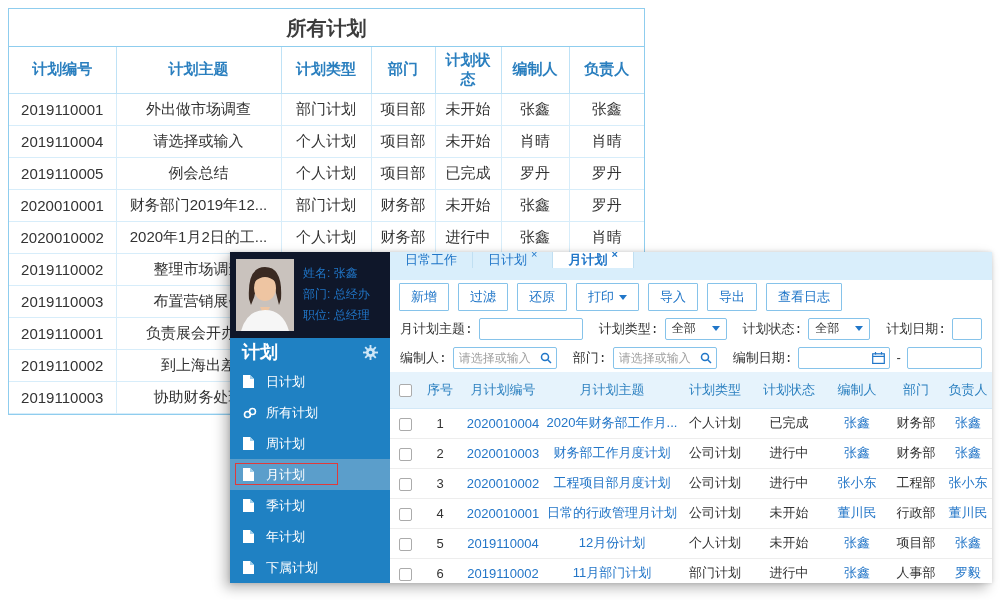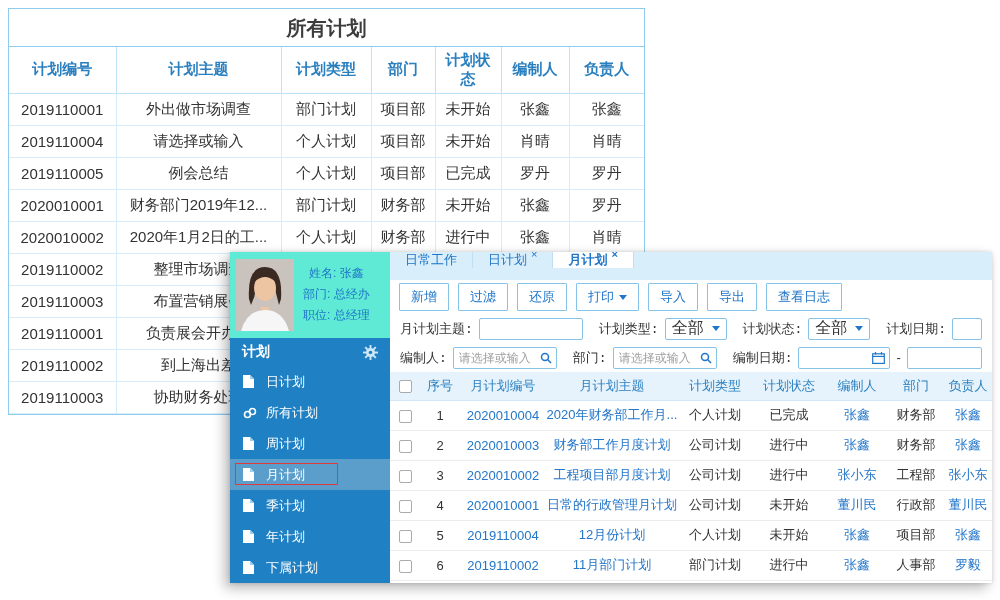--- a/index.html
+++ b/index.html
@@ -19,25 +19,25 @@
     overflow:hidden; white-space:nowrap; }
   .bg-table th:last-child, .bg-table td:last-child { border-right:none; }
 
   
   .fg-window { position:absolute; left:230px; top:252px; width:762px; height:331px;
     background:#fff; display:flex;
     box-shadow:-5px 5px 12px rgba(0,0,0,.28), 0 0 4px rgba(0,0,0,.15); }
 
   
   .sidebar { width:160px; background:#1f81c3; display:flex; flex-direction:column; overflow:hidden; }
-  .profile { height:86px; background:#5eead4; display:flex; padding:7px 6px;text-align:center; }
+  .profile { height:86px; background:#0f172a; display:flex; padding:7px 6px; }
   .avatar { width:58px; height:72px; overflow:hidden; flex:none; }
   .profile-lines { margin-left:9px; padding-top:4px; font-size:12px; color:#2076c8; line-height:21px; white-space:nowrap; }
   .side-section { height:34px; display:flex; align-items:center; justify-content:space-between;
-    padding:0 12px; color:#fff; font-size:14px; font-weight:bold; }
+    padding:0 12px; color:#fff; font-size:18px; font-weight:bold; }
   .side-item { position:relative; height:31px; display:flex; align-items:center;
     padding:0 13px; color:#fff; font-size:13px; cursor:pointer; white-space:nowrap; }
   .side-item.active { background:#5b9ecb; }
   .mi { width:15px; margin-right:8px; display:flex; align-items:center; flex:none; }
   .redbox { position:absolute; left:5px; top:4px; width:103px; height:22px;
     border:1px solid #e03a3a; pointer-events:none; }
 
   
   .main { flex:1; display:flex; flex-direction:column; overflow:hidden; background:#fff; }
   .tabbar { height:28px; background:#d9eefb; display:flex; flex:none; }
@@ -56,27 +56,27 @@
   .frow { display:flex; align-items:center; height:29px; padding:0 10px; gap:6px;
     font-size:13px; color:#333; white-space:nowrap; overflow:hidden; flex:none; }
   .frow label { margin-left:10px;font-family:Liberation Mono, monospace; }
   .frow label:first-child { margin-left:0; }
   .txt { width:104px; height:22px; border:1px solid #86c3ea; border-radius:2px;
     font-size:12px; font-family:inherit; padding:0 5px; color:#333; outline:none; }
   .txt::placeholder { color:#9f9f9f; }
   .grow { flex:1; min-width:30px; }
   .sel { width:104px; height:22px; border:1px solid #86c3ea; border-radius:2px;
     background:#fff; display:flex; align-items:center; justify-content:space-between;
-    padding:0 6px; font-size:16px; color:#333; cursor:pointer; }
+    padding:0 6px; font-size:12px; color:#333; cursor:pointer; }
   .search-wrap { position:relative; display:inline-flex; align-items:center; }
   .search-wrap .txt { padding-right:1px; }
   .in-icon { position:absolute; right:5px; display:flex; pointer-events:none; }
 
   .fg-table { width:100%; border-collapse:collapse; table-layout:fixed; font-size:13px; }
-  .fg-table th { background:#e6f3fc; color:#2a7fbf; height:28px; font-weight:normal;
+  .fg-table th { background:#e6f3fc; color:#2a7fbf; height:36px; font-weight:normal;
     border-bottom:1px solid #d2e8f7; overflow:hidden; white-space:nowrap; }
   .fg-table td { height:30px; text-align:center; color:#333; border-bottom:1px solid #ededed;
     overflow:hidden; white-space:nowrap; }
   .fg-table td.link { color:#2376c8; cursor:pointer;margin-left:38px; }
   .cb { display:inline-block; width:13px; height:13px; border:1px solid #ababab;
     border-radius:2px; background:#fff; vertical-align:middle; cursor:pointer; }
 </style>
 </head>
 <body>
 

